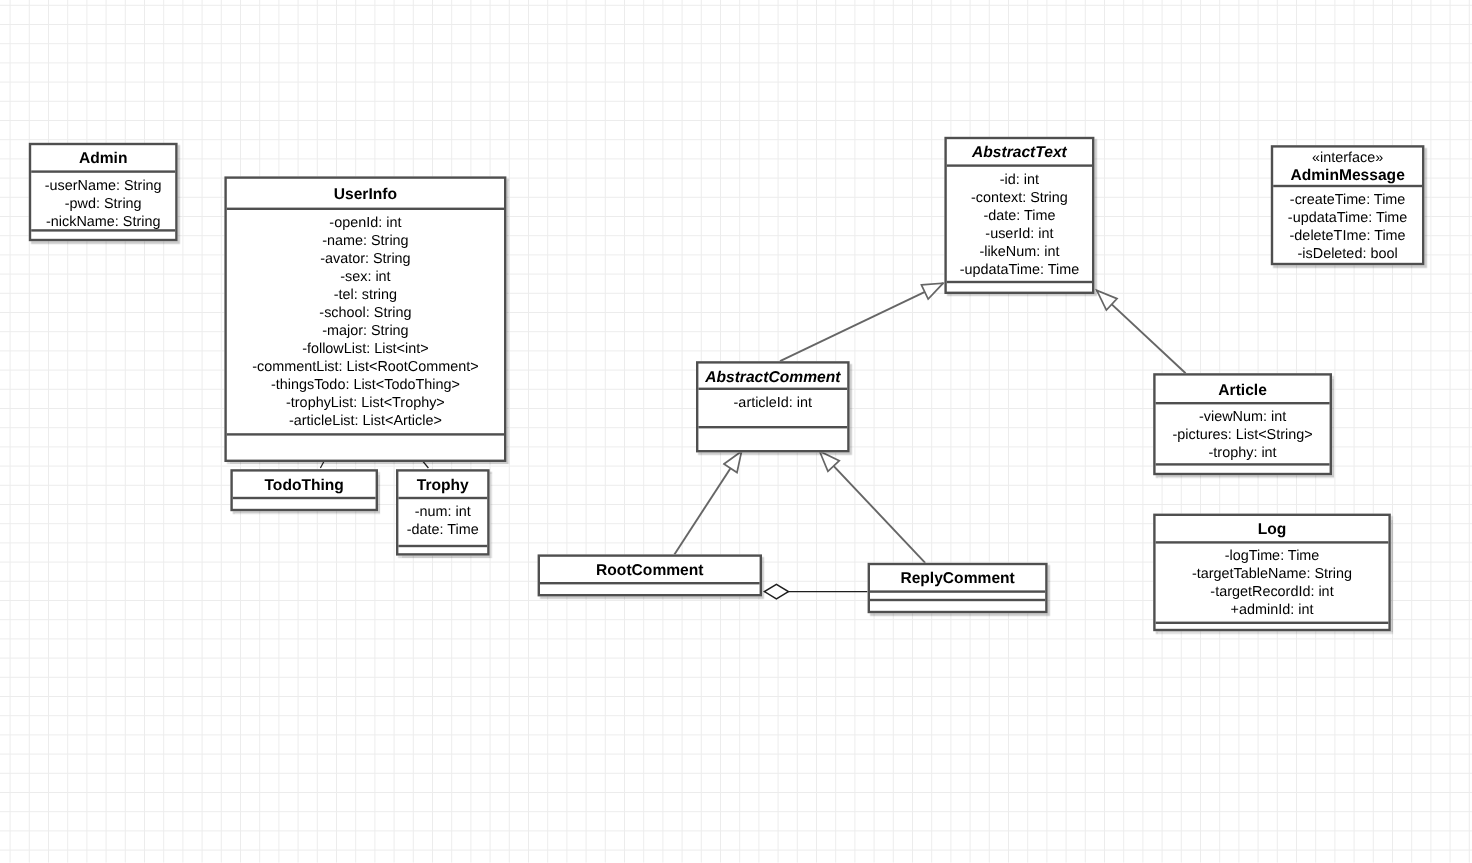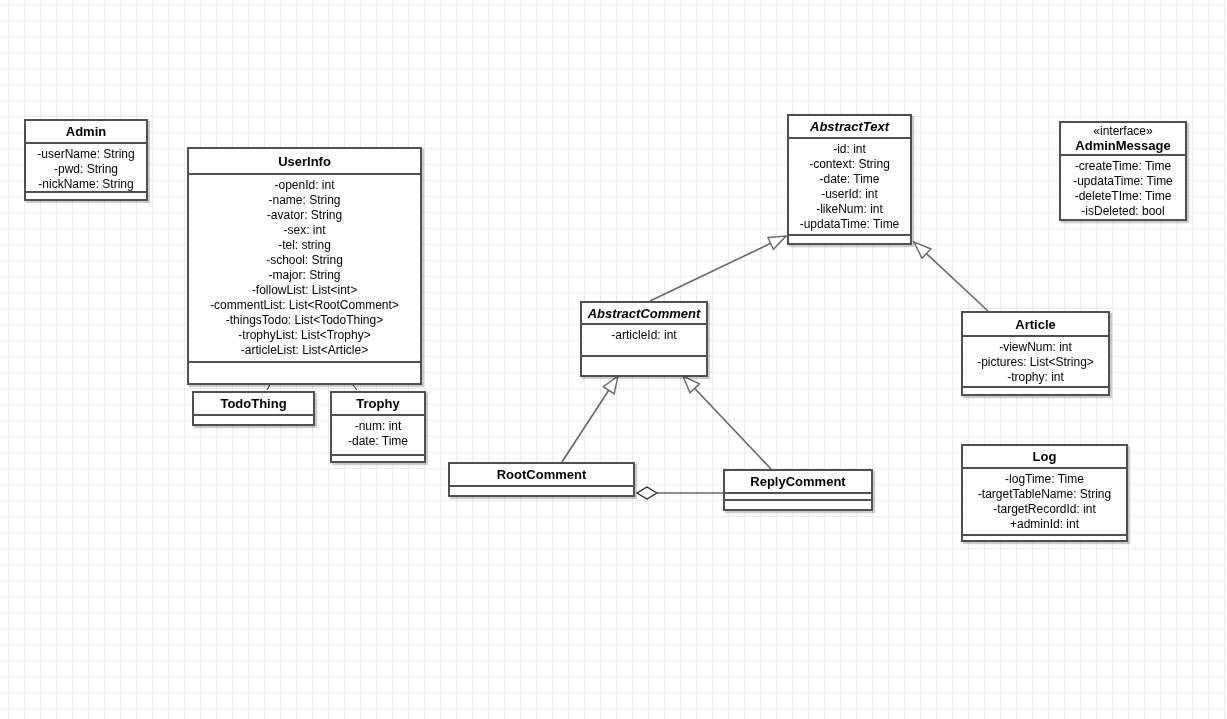--- a/index.html
+++ b/index.html
@@ -36,24 +36,24 @@
   .uml .attrs{padding-top:3px;text-align:center;}
   .uml .row{font-size:12px;line-height:15px;padding:0 4px;white-space:nowrap;}
   
   #c-admin{left:24px;top:119px;width:124px;}
   #c-userinfo{left:187px;top:127px;width:235px;margin-top:20px;}
   #c-abstracttext{left:787px;top:114px;width:125px;}
   #c-adminmessage{left:1047px;top:121px;width:128px;margin-left:12px;}
   #c-abstractcomment{left:580px;top:301px;width:128px;}
   #c-article{left:961px;top:311px;width:149px;}
   #c-todothing{left:192px;top:391px;width:123px;}
-  #c-trophy{left:330px;top:391px;width:96px;}
+  #c-trophy{left:330px;top:391px;width:78px;}
   #c-rootcomment{left:448px;top:462px;width:187px;}
   #c-replycomment{left:723px;top:469px;width:150px;}
-  #c-log{left:961px;top:444px;width:167px;}
+  #c-log{left:961px;top:428px;width:198px;}
 </style>
 </head>
 <body>
 
 <div class="canvas">
 
   <svg class="wires" width="1227" height="719" viewBox="0 0 1227 719">
     <defs>
       <marker id="gentri" markerUnits="userSpaceOnUse" markerWidth="22" markerHeight="18" refX="18.5" refY="7.5" orient="auto">
         <path d="M1.5,1 L18.5,7.5 L1.5,14 Z" fill="#ffffff" stroke="#666666" stroke-width="1.4"></path>

